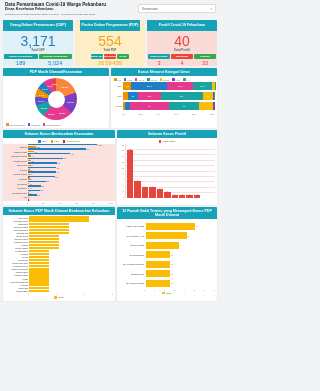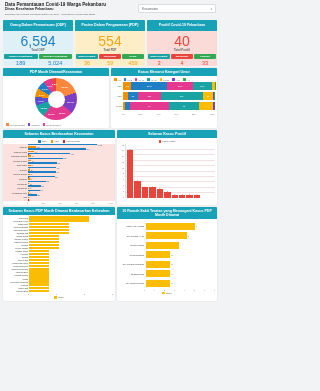--- a/index.html
+++ b/index.html
@@ -22,21 +22,21 @@
     width:78px;height:9px;background:#fff;border:1px solid #dadce0;border-radius:1px;
     display:flex;align-items:center;justify-content:space-between;padding:0 3px;box-sizing:border-box;
     font-size:3.2px;color:#5f6368;margin-top:1px;
   }
   .chev{font-size:3px;color:#80868b;}
 
   
   .kpi-row{display:flex;gap:2px;padding:0 1px;height:46px;}
   .kpi{flex:1;border-radius:1px;display:flex;flex-direction:column;overflow:hidden;}
   .kpi.odp{background:#dff1f7;}
-  .kpi.pdp{background:#fdeec8;}
+  .kpi.pdp{background:#fdeec8;align-items:center;}
   .kpi.pos{background:#fadbd7;}
   .kpi-head{height:11px;display:flex;align-items:center;justify-content:center;text-align:center;
     font-size:3.6px;font-weight:bold;color:#fff;line-height:1.15;padding:0 2px;box-sizing:border-box;}
   .kpi.odp .kpi-head{background:#18a2b8;}
   .kpi.pdp .kpi-head{background:#18a2b8;}
   .kpi.pos .kpi-head{background:#18a2b8;}
   .kpi-big{text-align:center;font-size:14px;line-height:16px;padding-top:2px;font-weight:normal;}
   .kpi.odp .kpi-big{color:#1f7fc4;}
   .kpi.pdp .kpi-big{color:#f1a71b;}
   .kpi.pos .kpi-big{color:#e8453c;}
@@ -133,21 +133,21 @@
     <div class="kecamatan-select">
       <span>Kecamatan</span>
       <span class="chev">▾</span>
     </div>
   </div>
 
   <div class="kpi-row">
 
     <div class="kpi odp">
       <div class="kpi-head">Orang Dalam Pemantauan (ODP)</div>
-      <div class="kpi-big">6,594</div>
+      <div class="kpi-big">3,171</div>
       <div class="kpi-sub">Total ODP</div>
       <div class="kpi-seg">
         <div class="seg c-teal">Dalam Pemantauan</div>
         <div class="seg c-green">Selesai Pemantauan</div>
       </div>
       <div class="seg-vals">
         <div class="segv">189</div>
         <div class="segv">5,024</div>
       </div>
     </div>

